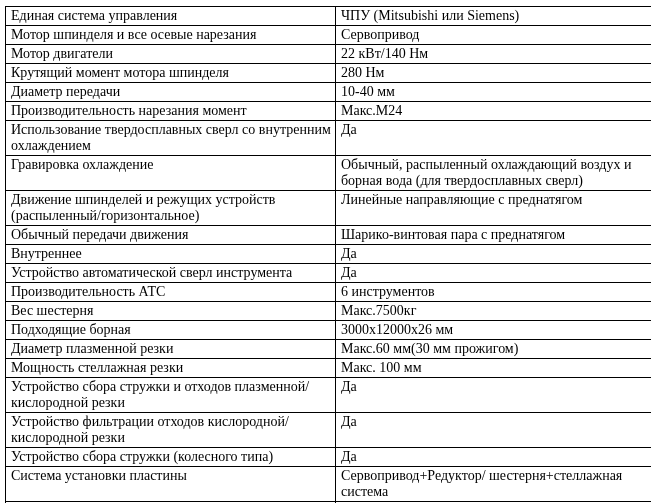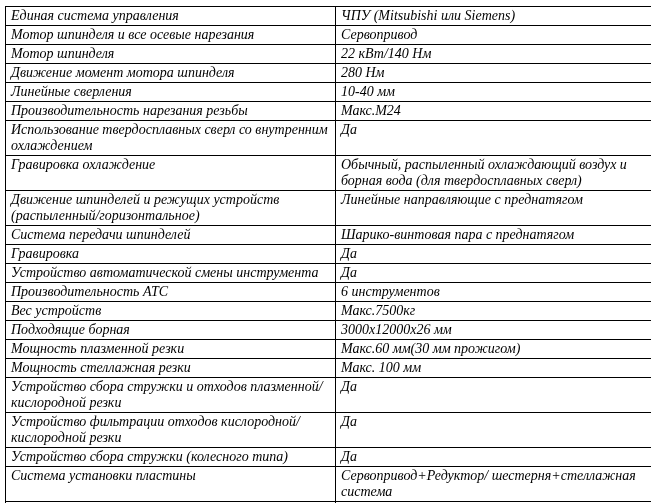--- a/index.html
+++ b/index.html
@@ -23,21 +23,20 @@
     table-layout: fixed;
     background: #ffffff;
   }
   .spec-table td {
     border: 1px solid #000000;
     font-size: 14px;
     line-height: 16px;
     padding: 1px 2px 1px 5px;
     vertical-align: top;
     word-wrap: break-word;
-    font-style: italic;
   }
   .spec-table td.param {
     width: 322px;
   }
   .spec-table td.value {
     width: 311px;
   }
 </style>
 </head>
 <body>
@@ -48,86 +47,86 @@
     <td class="param">Единая система управления</td>
     <td class="value">ЧПУ (Mitsubishi или Siemens)</td>
   </tr>
 
   <tr>
     <td class="param">Мотор шпинделя и все осевые нарезания</td>
     <td class="value">Сервопривод</td>
   </tr>
 
   <tr>
-    <td class="param">Мотор шпинделя</td>
+    <td class="param">Мотор двигатели</td>
     <td class="value">22 кВт/140 Нм</td>
   </tr>
 
   <tr>
-    <td class="param">Движение момент мотора шпинделя</td>
+    <td class="param">Крутящий момент мотора шпинделя</td>
     <td class="value">280 Нм</td>
   </tr>
 
   <tr>
-    <td class="param">Линейные сверления</td>
+    <td class="param">Диаметр передачи</td>
     <td class="value">10-40 мм</td>
   </tr>
 
   <tr>
-    <td class="param">Производительность нарезания резьбы</td>
+    <td class="param">Производительность нарезания момент</td>
     <td class="value">Макс.М24</td>
   </tr>
 
   <tr>
     <td class="param">Использование твердосплавных сверл со внутренним охлаждением</td>
     <td class="value">Да</td>
   </tr>
 
   <tr>
     <td class="param">Гравировка охлаждение</td>
     <td class="value">Обычный, распыленный охлаждающий воздух и борная вода (для твердосплавных сверл)</td>
   </tr>
 
   <tr>
     <td class="param">Движение шпинделей и режущих устройств (распыленный/горизонтальное)</td>
     <td class="value">Линейные направляющие с преднатягом</td>
   </tr>
 
   <tr>
-    <td class="param">Система передачи шпинделей</td>
+    <td class="param">Обычный передачи движения</td>
     <td class="value">Шарико-винтовая пара с преднатягом</td>
   </tr>
 
   <tr>
-    <td class="param">Гравировка</td>
+    <td class="param">Внутреннее</td>
     <td class="value">Да</td>
   </tr>
 
   <tr>
-    <td class="param">Устройство автоматической смены инструмента</td>
+    <td class="param">Устройство автоматической сверл инструмента</td>
     <td class="value">Да</td>
   </tr>
 
   <tr>
     <td class="param">Производительность АТС</td>
     <td class="value">6 инструментов</td>
   </tr>
 
   <tr>
-    <td class="param">Вес устройств</td>
+    <td class="param">Вес шестерня</td>
     <td class="value">Макс.7500кг</td>
   </tr>
 
   <tr>
     <td class="param">Подходящие борная</td>
     <td class="value">3000х12000х26 мм</td>
   </tr>
 
   <tr>
-    <td class="param">Мощность плазменной резки</td>
+    <td class="param">Диаметр плазменной резки</td>
     <td class="value">Макс.60 мм(30 мм прожигом)</td>
   </tr>
 
   <tr>
     <td class="param">Мощность стеллажная резки</td>
     <td class="value">Макс. 100 мм</td>
   </tr>
 
   <tr>
     <td class="param">Устройство сбора стружки и отходов плазменной/кислородной резки</td>

